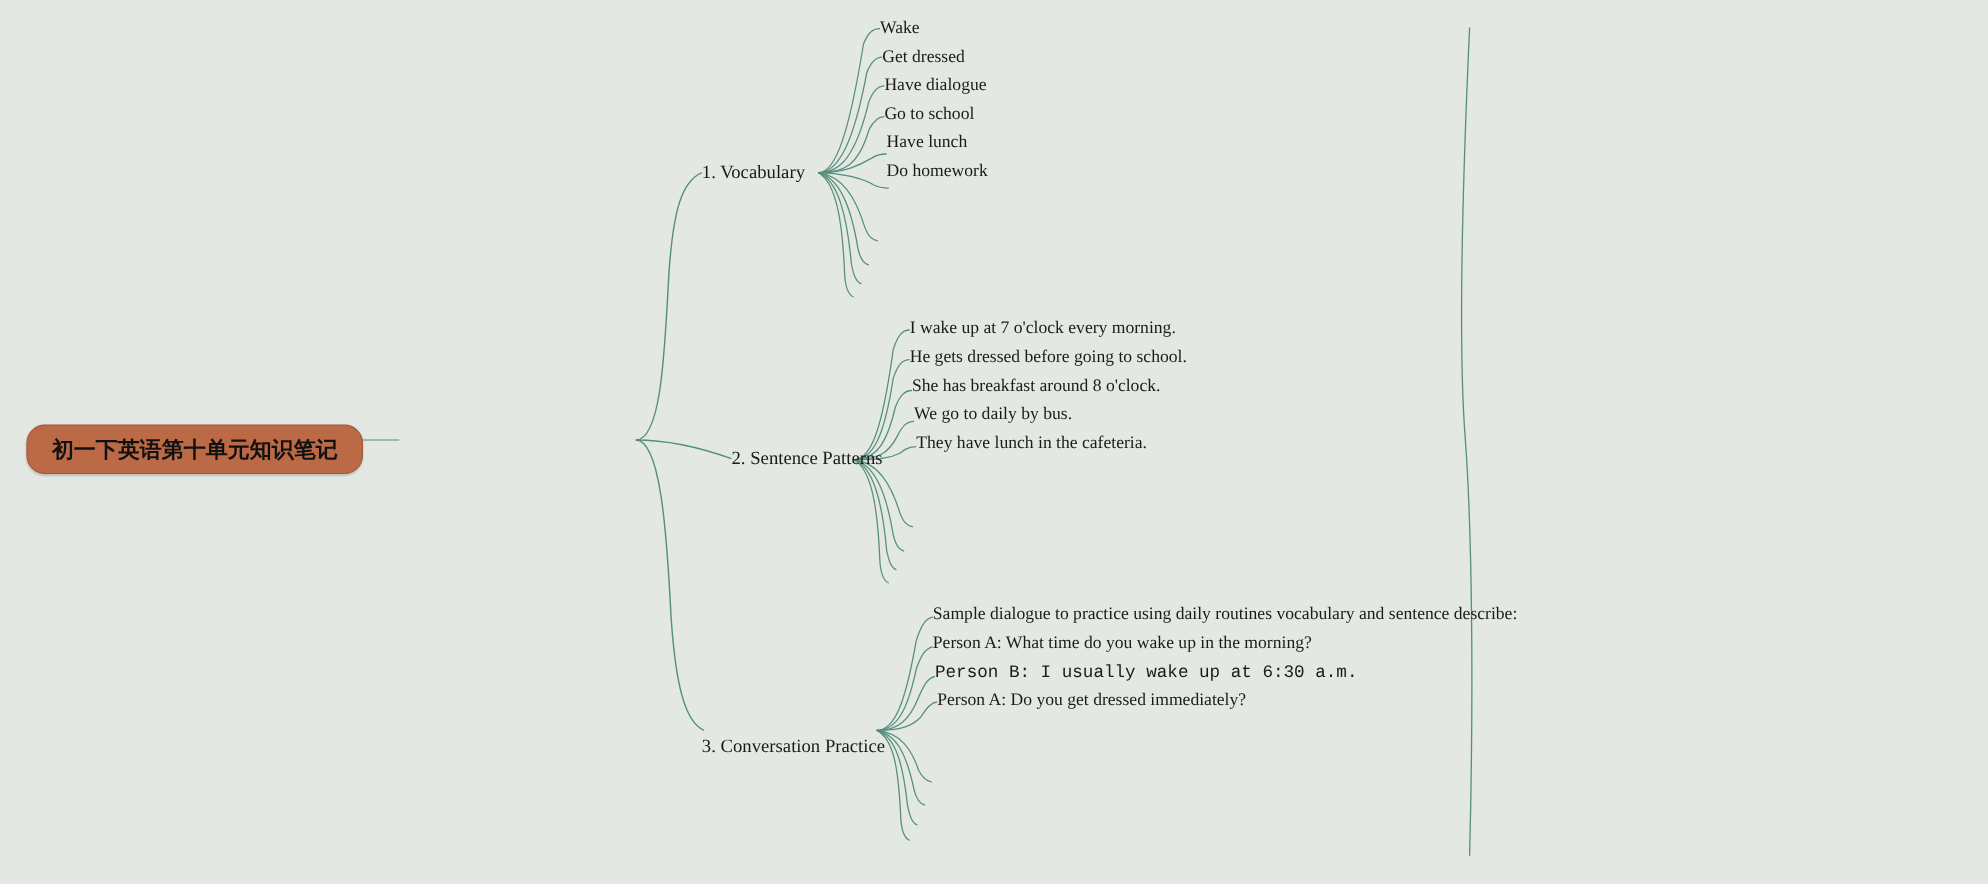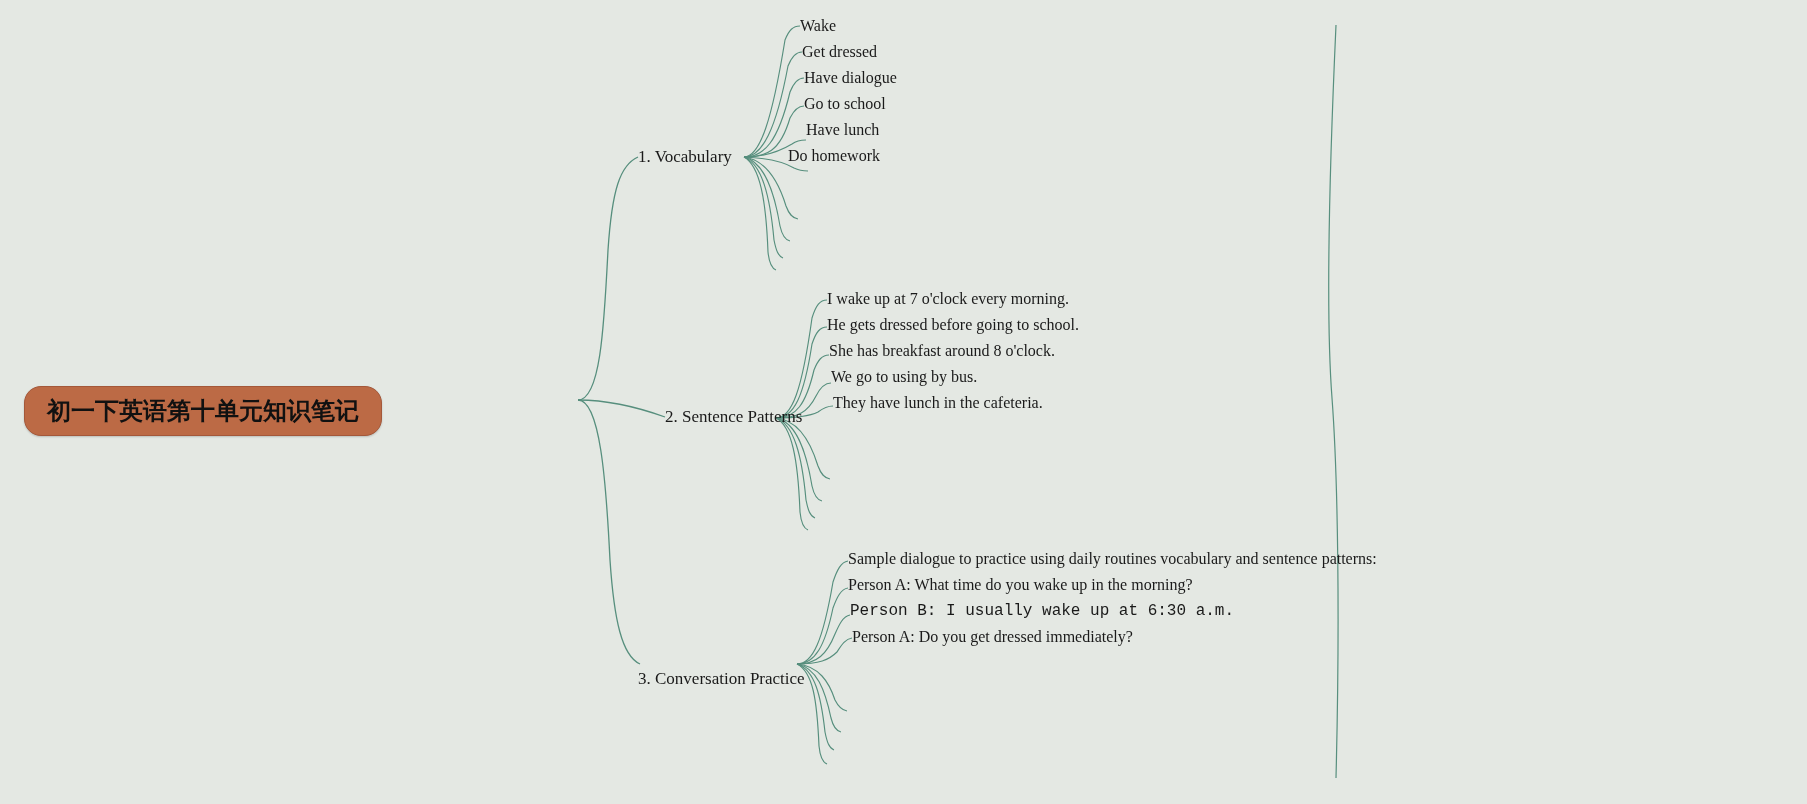--- a/index.html
+++ b/index.html
@@ -14,21 +14,21 @@
   svg.links{position:absolute;left:0;top:0;width:1807px;height:804px;pointer-events:none;}
 
   .node{position:absolute;white-space:nowrap;}
 
   .root-node{
     left:24px;top:386px;
     background:#bc6a45;
     border:1px solid #a4583a;
     border-radius:17px;
     padding:8px 22px;
-    font-size:24px;
+    font-size:20px;
     color:#111;
     font-family:"DejaVu Sans", sans-serif;
     font-weight:bold;
     box-shadow:0 1px 2px rgba(0,0,0,.18);
   }
 
   .unit-node{
     left:363px;top:381px;
     background:#a9ada4;
     border:1px solid #8e938a;
@@ -124,33 +124,33 @@
 
 
   <div class="node branch-label" style="left:638px;top:157px;text-align:center;">
     <span>1. Vocabulary</span>
   </div>
   <div class="node leaf" style="left:800px;top:26px;"><span>Wake</span></div>
   <div class="node leaf" style="left:802px;top:52px;text-align:right;"><span>Get dressed</span></div>
   <div class="node leaf" style="left:804px;top:78px;"><span>Have dialogue</span></div>
   <div class="node leaf" style="left:804px;top:104px;"><span>Go to school</span></div>
   <div class="node leaf" style="left:806px;top:130px;"><span>Have lunch</span></div>
-  <div class="node leaf" style="left:788px;top:156px;text-align:center;"><span>Do homework</span></div>
+  <div class="node leaf" style="left:806px;top:156px;text-align:center;"><span>Do homework</span></div>
 
   <div class="node branch-label" style="left:665px;top:417px;">
     <span>2. Sentence Patterns</span>
   </div>
   <div class="node leaf" style="left:827px;top:299px;"><span>I wake up at 7 o'clock every morning.</span></div>
   <div class="node leaf" style="left:827px;top:325px;"><span>He gets dressed before going to school.</span></div>
   <div class="node leaf" style="left:829px;top:351px;"><span>She has breakfast around 8 o'clock.</span></div>
-  <div class="node leaf" style="left:831px;top:377px;"><span>We go to using by bus.</span></div>
+  <div class="node leaf" style="left:831px;top:377px;"><span>We go to daily by bus.</span></div>
   <div class="node leaf" style="left:833px;top:403px;"><span>They have lunch in the cafeteria.</span></div>
 
   <div class="node branch-label" style="left:638px;top:663px;margin-top:16px;">
     <span>3. Conversation Practice</span>
   </div>
-  <div class="node leaf" style="left:848px;top:559px;"><span>Sample dialogue to practice using daily routines vocabulary and sentence patterns:</span></div>
+  <div class="node leaf" style="left:848px;top:559px;"><span>Sample dialogue to practice using daily routines vocabulary and sentence describe:</span></div>
   <div class="node leaf" style="left:848px;top:585px;"><span>Person A: What time do you wake up in the morning?</span></div>
   <div class="node leaf" style="left:850px;top:611px;font-family:Liberation Mono, monospace;"><span>Person B: I usually wake up at 6:30 a.m.</span></div>
   <div class="node leaf" style="left:852px;top:637px;"><span>Person A: Do you get dressed immediately?</span></div>
 
 
 </div>
 
 </body></html>

